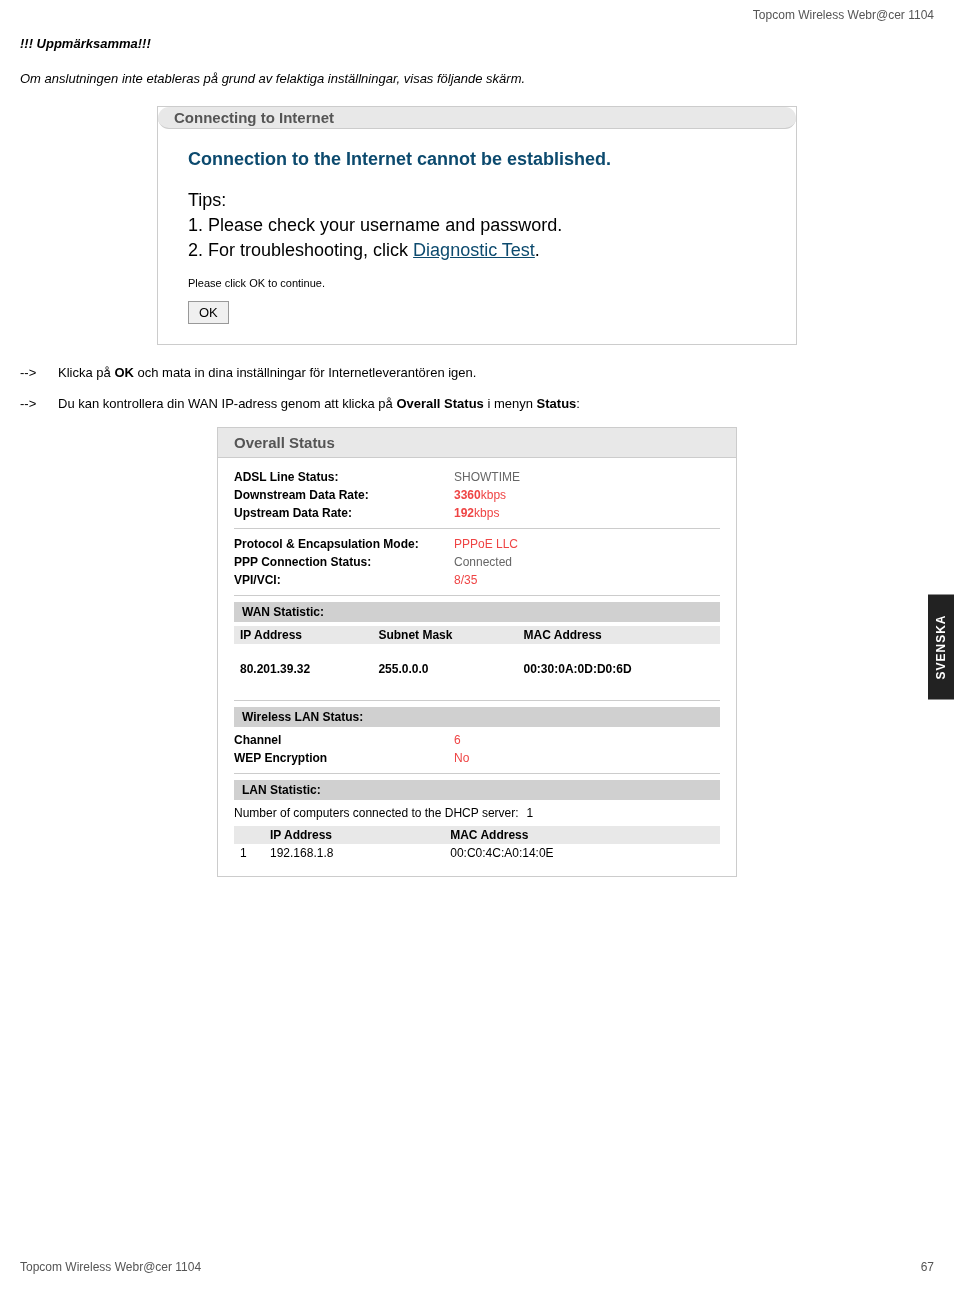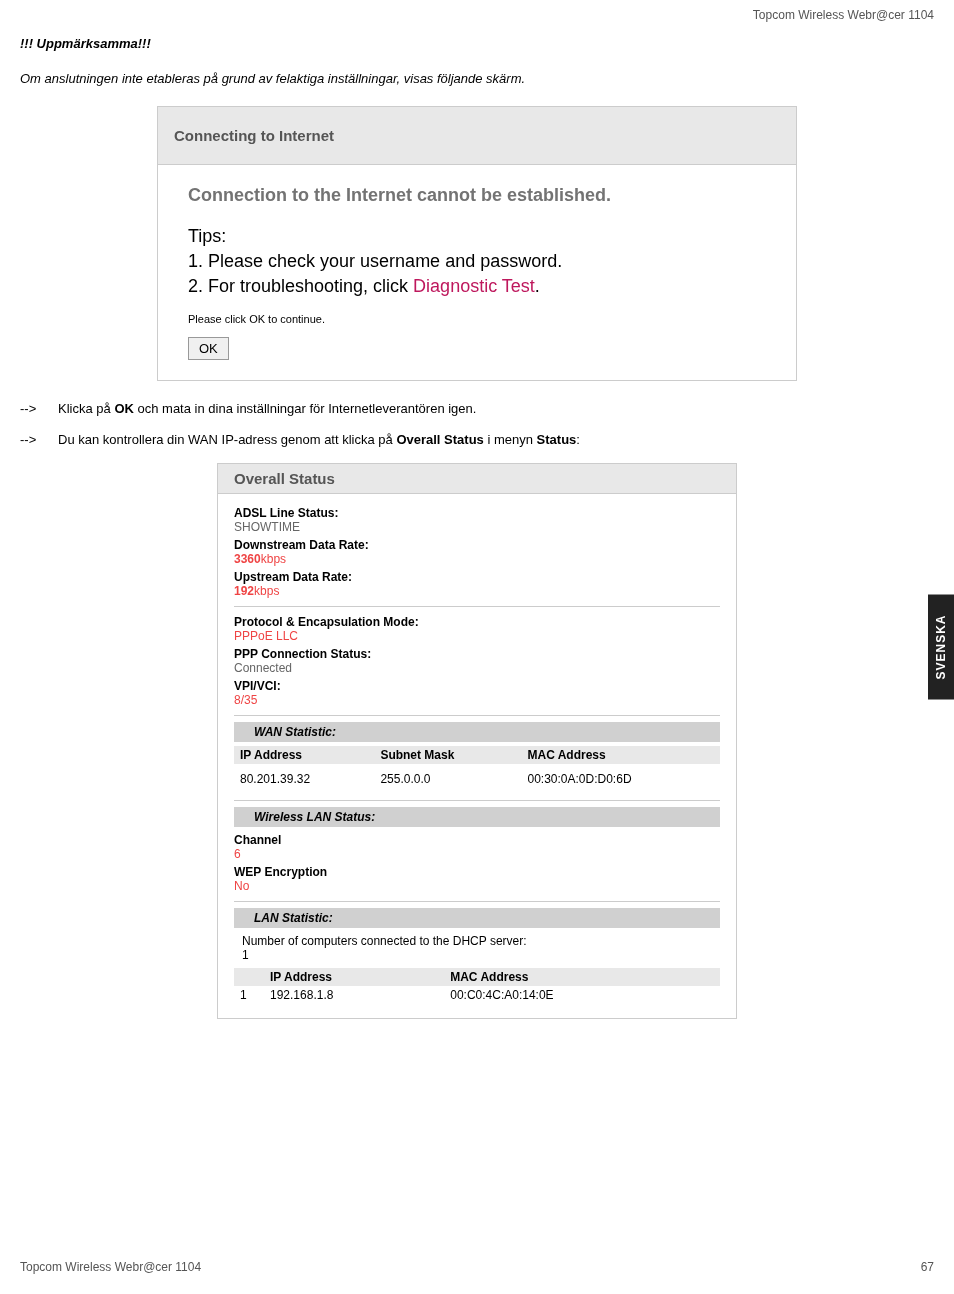--- a/index.html
+++ b/index.html
@@ -77,45 +77,47 @@
 
     
     .connecting-box {
       border: 1px solid #ccc;
       margin: 20px auto;
       width: 640px;
       padding: 0;
     }
     .connecting-header {
       background: #e8e8e8;
-      padding: 20px 16px;
+      padding: 2px 16px;
       font-size: 15px;
       font-weight: bold;
       color: #555;
       border-bottom: 1px solid #ccc;
+      border-radius: 15px;
     }
     .connecting-body {
       padding: 20px 30px 20px 30px;
       background: #fff;
     }
     .connection-error-title {
       font-size: 18px;
       font-weight: bold;
-      color: #737373;
+      color: #0c4a6e;
       margin-bottom: 20px;
     }
     .tips-section {
       margin-bottom: 16px;
       font-size: 18px;
     }
     .tips-section p {
       margin-bottom: 4px;
     }
     .tips-link {
-      color: #be185d;
+      text-decoration: underline;
+      color: #0c4a6e;
       text-align: center;
     }
     .please-click {
       font-size: 11px;
       margin-bottom: 12px;
     }
     .ok-button {
       border: 1px solid #999;
       background: #f0f0f0;
       padding: 3px 10px;
@@ -155,21 +157,20 @@
       padding: 10px 16px;
       background: #fff;
       font-size: 12px;
     }
 
     
     .status-row {
       display: flex;
       align-items: baseline;
       padding: 2px 0;
-      flex-direction: column;
     }
     .status-label {
       font-weight: bold;
       min-width: 220px;
       font-size: 12px;
     }
     .status-value {
       font-size: 12px;
       color: #666;
     }
@@ -178,43 +179,43 @@
     }
     .status-divider {
       height: 1px;
       background: #ccc;
       margin: 6px 0;
     }
 
     
     .section-header-row {
       background: #d0d0d0;
-      padding: 3px 20px;
+      padding: 3px 8px;
       font-weight: bold;
       font-size: 12px;
       margin: 6px 0 4px 0;
-      font-style: italic;
     }
 
     
     .statistic-table {
       width: 100%;
       border-collapse: collapse;
       font-size: 12px;
       margin: 4px 0;
     }
     .statistic-table th {
       font-weight: bold;
       text-align: left;
       padding: 2px 6px;
       background: #e8e8e8;
     }
     .statistic-table td {
-      padding: 8px 6px;
+      padding: 18px 6px;
       text-align: left;
+      font-weight: bold;
     }
 
     
     .lan-table {
       width: 100%;
       border-collapse: collapse;
       font-size: 12px;
       margin: 4px 0;
     }
     .lan-table th {

